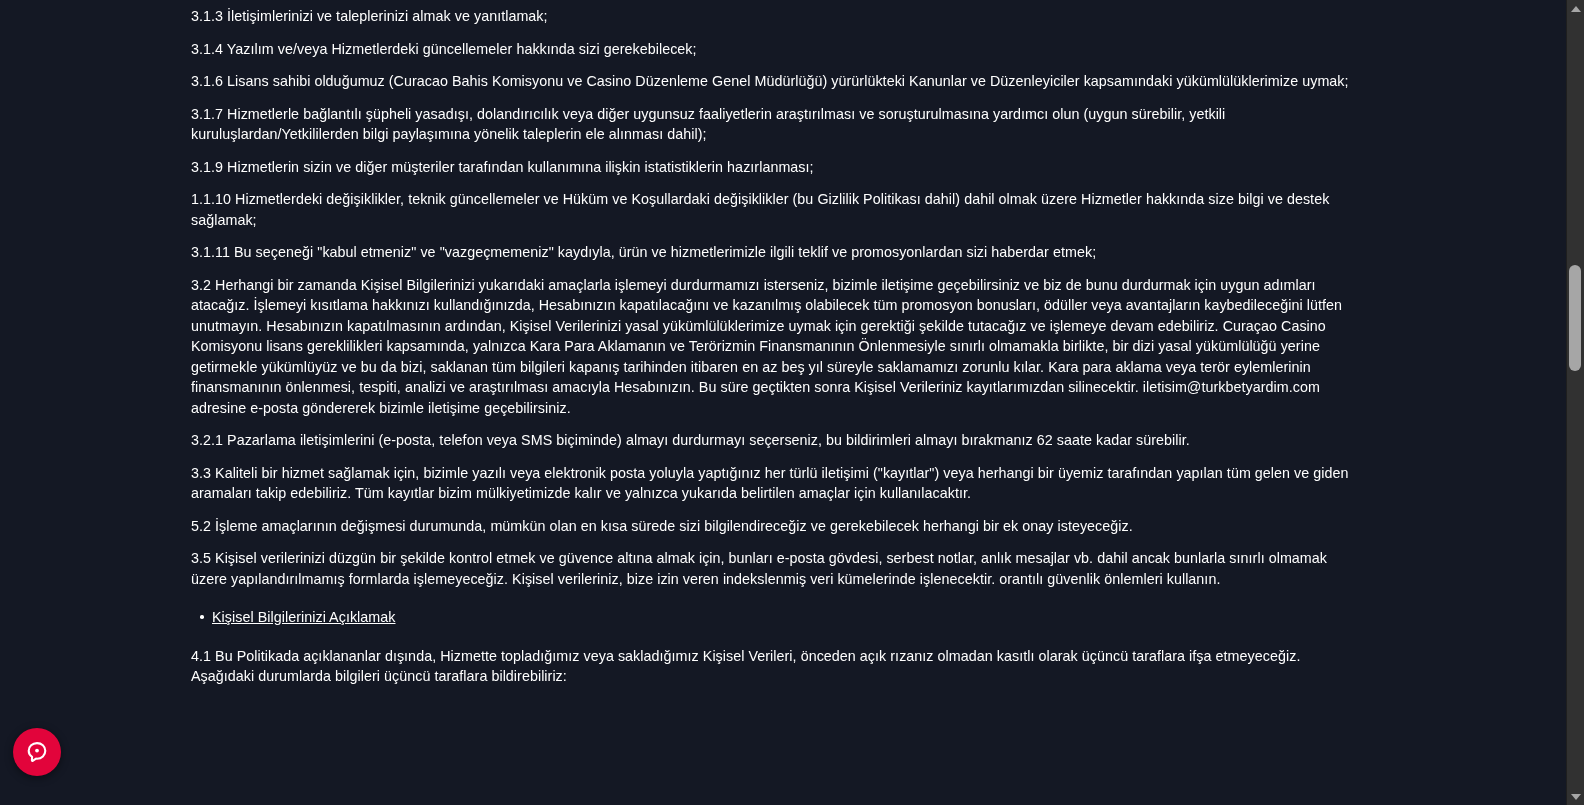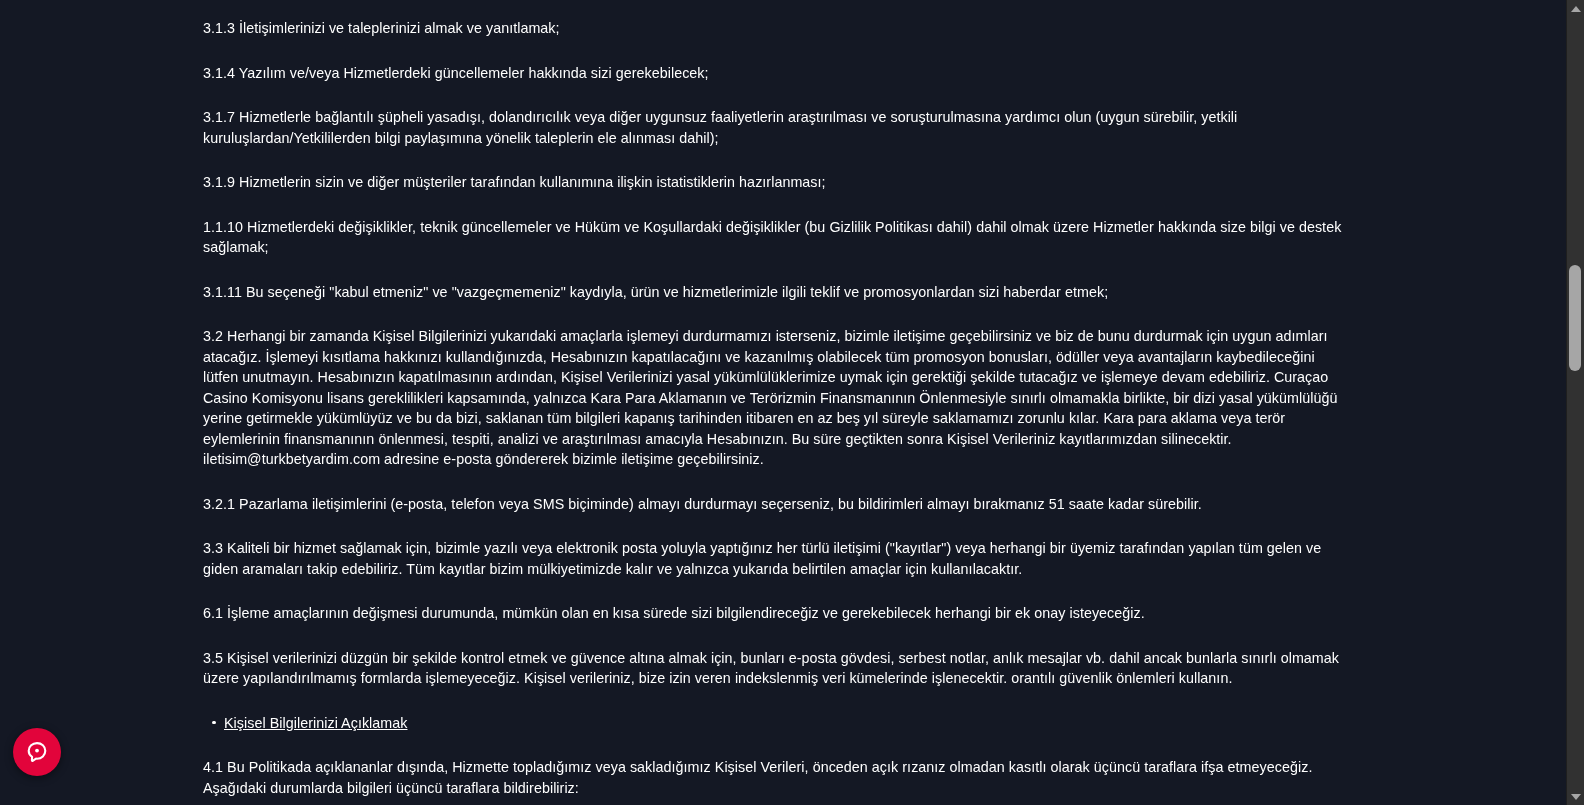--- a/index.html
+++ b/index.html
@@ -38,21 +38,21 @@
   }
   .doc-column {
     position: absolute;
     left: 191px;
     top: 0;
     width: 1175px;
   }
 
   p.clause,
   li.bullet-item {
-    margin: 12px;
+    margin: 0;
     font-size: 14.3px;
     line-height: 20.5px;
     color: #ffffff;
     letter-spacing: 0.05px;
     text-align: left;
   }
   p.clause { padding: 6px 0 6px 0; }
 
   ul.bullet-list {
     margin: 6px 0 6px 0;
@@ -140,28 +140,29 @@
 </head>
 <body>
 
 <div class="page">
 
   <div class="doc-scroll">
     <div class="doc-column">
 
       <p class="clause">3.1.3 İletişimlerinizi ve taleplerinizi almak ve yanıtlamak;</p>
       <p class="clause">3.1.4 Yazılım ve/veya Hizmetlerdeki güncellemeler hakkında sizi gerekebilecek;</p>
+      <p class="clause">3.1.6 Lisans sahibi olduğumuz (Curacao Bahis Komisyonu ve Casino Düzenleme Genel Müdürlüğü) yürürlükteki Kanunlar ve Düzenleyiciler kapsamındaki yükümlülüklerimize uymak;</p>
       <p class="clause">3.1.7 Hizmetlerle bağlantılı şüpheli yasadışı, dolandırıcılık veya diğer uygunsuz faaliyetlerin araştırılması ve soruşturulmasına yardımcı olun (uygun sürebilir, yetkili kuruluşlardan/Yetkililerden bilgi paylaşımına yönelik taleplerin ele alınması dahil);</p>
       <p class="clause">3.1.9 Hizmetlerin sizin ve diğer müşteriler tarafından kullanımına ilişkin istatistiklerin hazırlanması;</p>
       <p class="clause">1.1.10 Hizmetlerdeki değişiklikler, teknik güncellemeler ve Hüküm ve Koşullardaki değişiklikler (bu Gizlilik Politikası dahil) dahil olmak üzere Hizmetler hakkında size bilgi ve destek sağlamak;</p>
       <p class="clause">3.1.11 Bu seçeneği "kabul etmeniz" ve "vazgeçmemeniz" kaydıyla, ürün ve hizmetlerimizle ilgili teklif ve promosyonlardan sizi haberdar etmek;</p>
       <p class="clause">3.2 Herhangi bir zamanda Kişisel Bilgilerinizi yukarıdaki amaçlarla işlemeyi durdurmamızı isterseniz, bizimle iletişime geçebilirsiniz ve biz de bunu durdurmak için uygun adımları atacağız. İşlemeyi kısıtlama hakkınızı kullandığınızda, Hesabınızın kapatılacağını ve kazanılmış olabilecek tüm promosyon bonusları, ödüller veya avantajların kaybedileceğini lütfen unutmayın. Hesabınızın kapatılmasının ardından, Kişisel Verilerinizi yasal yükümlülüklerimize uymak için gerektiği şekilde tutacağız ve işlemeye devam edebiliriz. Curaçao Casino Komisyonu lisans gereklilikleri kapsamında, yalnızca Kara Para Aklamanın ve Terörizmin Finansmanının Önlenmesiyle sınırlı olmamakla birlikte, bir dizi yasal yükümlülüğü yerine getirmekle yükümlüyüz ve bu da bizi, saklanan tüm bilgileri kapanış tarihinden itibaren en az beş yıl süreyle saklamamızı zorunlu kılar. Kara para aklama veya terör eylemlerinin finansmanının önlenmesi, tespiti, analizi ve araştırılması amacıyla Hesabınızın. Bu süre geçtikten sonra Kişisel Verileriniz kayıtlarımızdan silinecektir. iletisim@turkbetyardim.com adresine e-posta göndererek bizimle iletişime geçebilirsiniz.</p>
-      <p class="clause">3.2.1 Pazarlama iletişimlerini (e-posta, telefon veya SMS biçiminde) almayı durdurmayı seçerseniz, bu bildirimleri almayı bırakmanız 51 saate kadar sürebilir.</p>
+      <p class="clause">3.2.1 Pazarlama iletişimlerini (e-posta, telefon veya SMS biçiminde) almayı durdurmayı seçerseniz, bu bildirimleri almayı bırakmanız 62 saate kadar sürebilir.</p>
       <p class="clause">3.3 Kaliteli bir hizmet sağlamak için, bizimle yazılı veya elektronik posta yoluyla yaptığınız her türlü iletişimi ("kayıtlar") veya herhangi bir üyemiz tarafından yapılan tüm gelen ve giden aramaları takip edebiliriz. Tüm kayıtlar bizim mülkiyetimizde kalır ve yalnızca yukarıda belirtilen amaçlar için kullanılacaktır.</p>
-      <p class="clause">6.1 İşleme amaçlarının değişmesi durumunda, mümkün olan en kısa sürede sizi bilgilendireceğiz ve gerekebilecek herhangi bir ek onay isteyeceğiz.</p>
+      <p class="clause">5.2 İşleme amaçlarının değişmesi durumunda, mümkün olan en kısa sürede sizi bilgilendireceğiz ve gerekebilecek herhangi bir ek onay isteyeceğiz.</p>
       <p class="clause">3.5 Kişisel verilerinizi düzgün bir şekilde kontrol etmek ve güvence altına almak için, bunları e-posta gövdesi, serbest notlar, anlık mesajlar vb. dahil ancak bunlarla sınırlı olmamak üzere yapılandırılmamış formlarda işlemeyeceğiz. Kişisel verileriniz, bize izin veren indekslenmiş veri kümelerinde işlenecektir. orantılı güvenlik önlemleri kullanın.</p>
 
       <ul class="bullet-list">
         <li class="bullet-item">Kişisel Bilgilerinizi Açıklamak</li>
       </ul>
 
       <p class="clause">4.1 Bu Politikada açıklananlar dışında, Hizmette topladığımız veya sakladığımız Kişisel Verileri, önceden açık rızanız olmadan kasıtlı olarak üçüncü taraflara ifşa etmeyeceğiz. Aşağıdaki durumlarda bilgileri üçüncü taraflara bildirebiliriz:</p>
 
     </div>
   </div>

